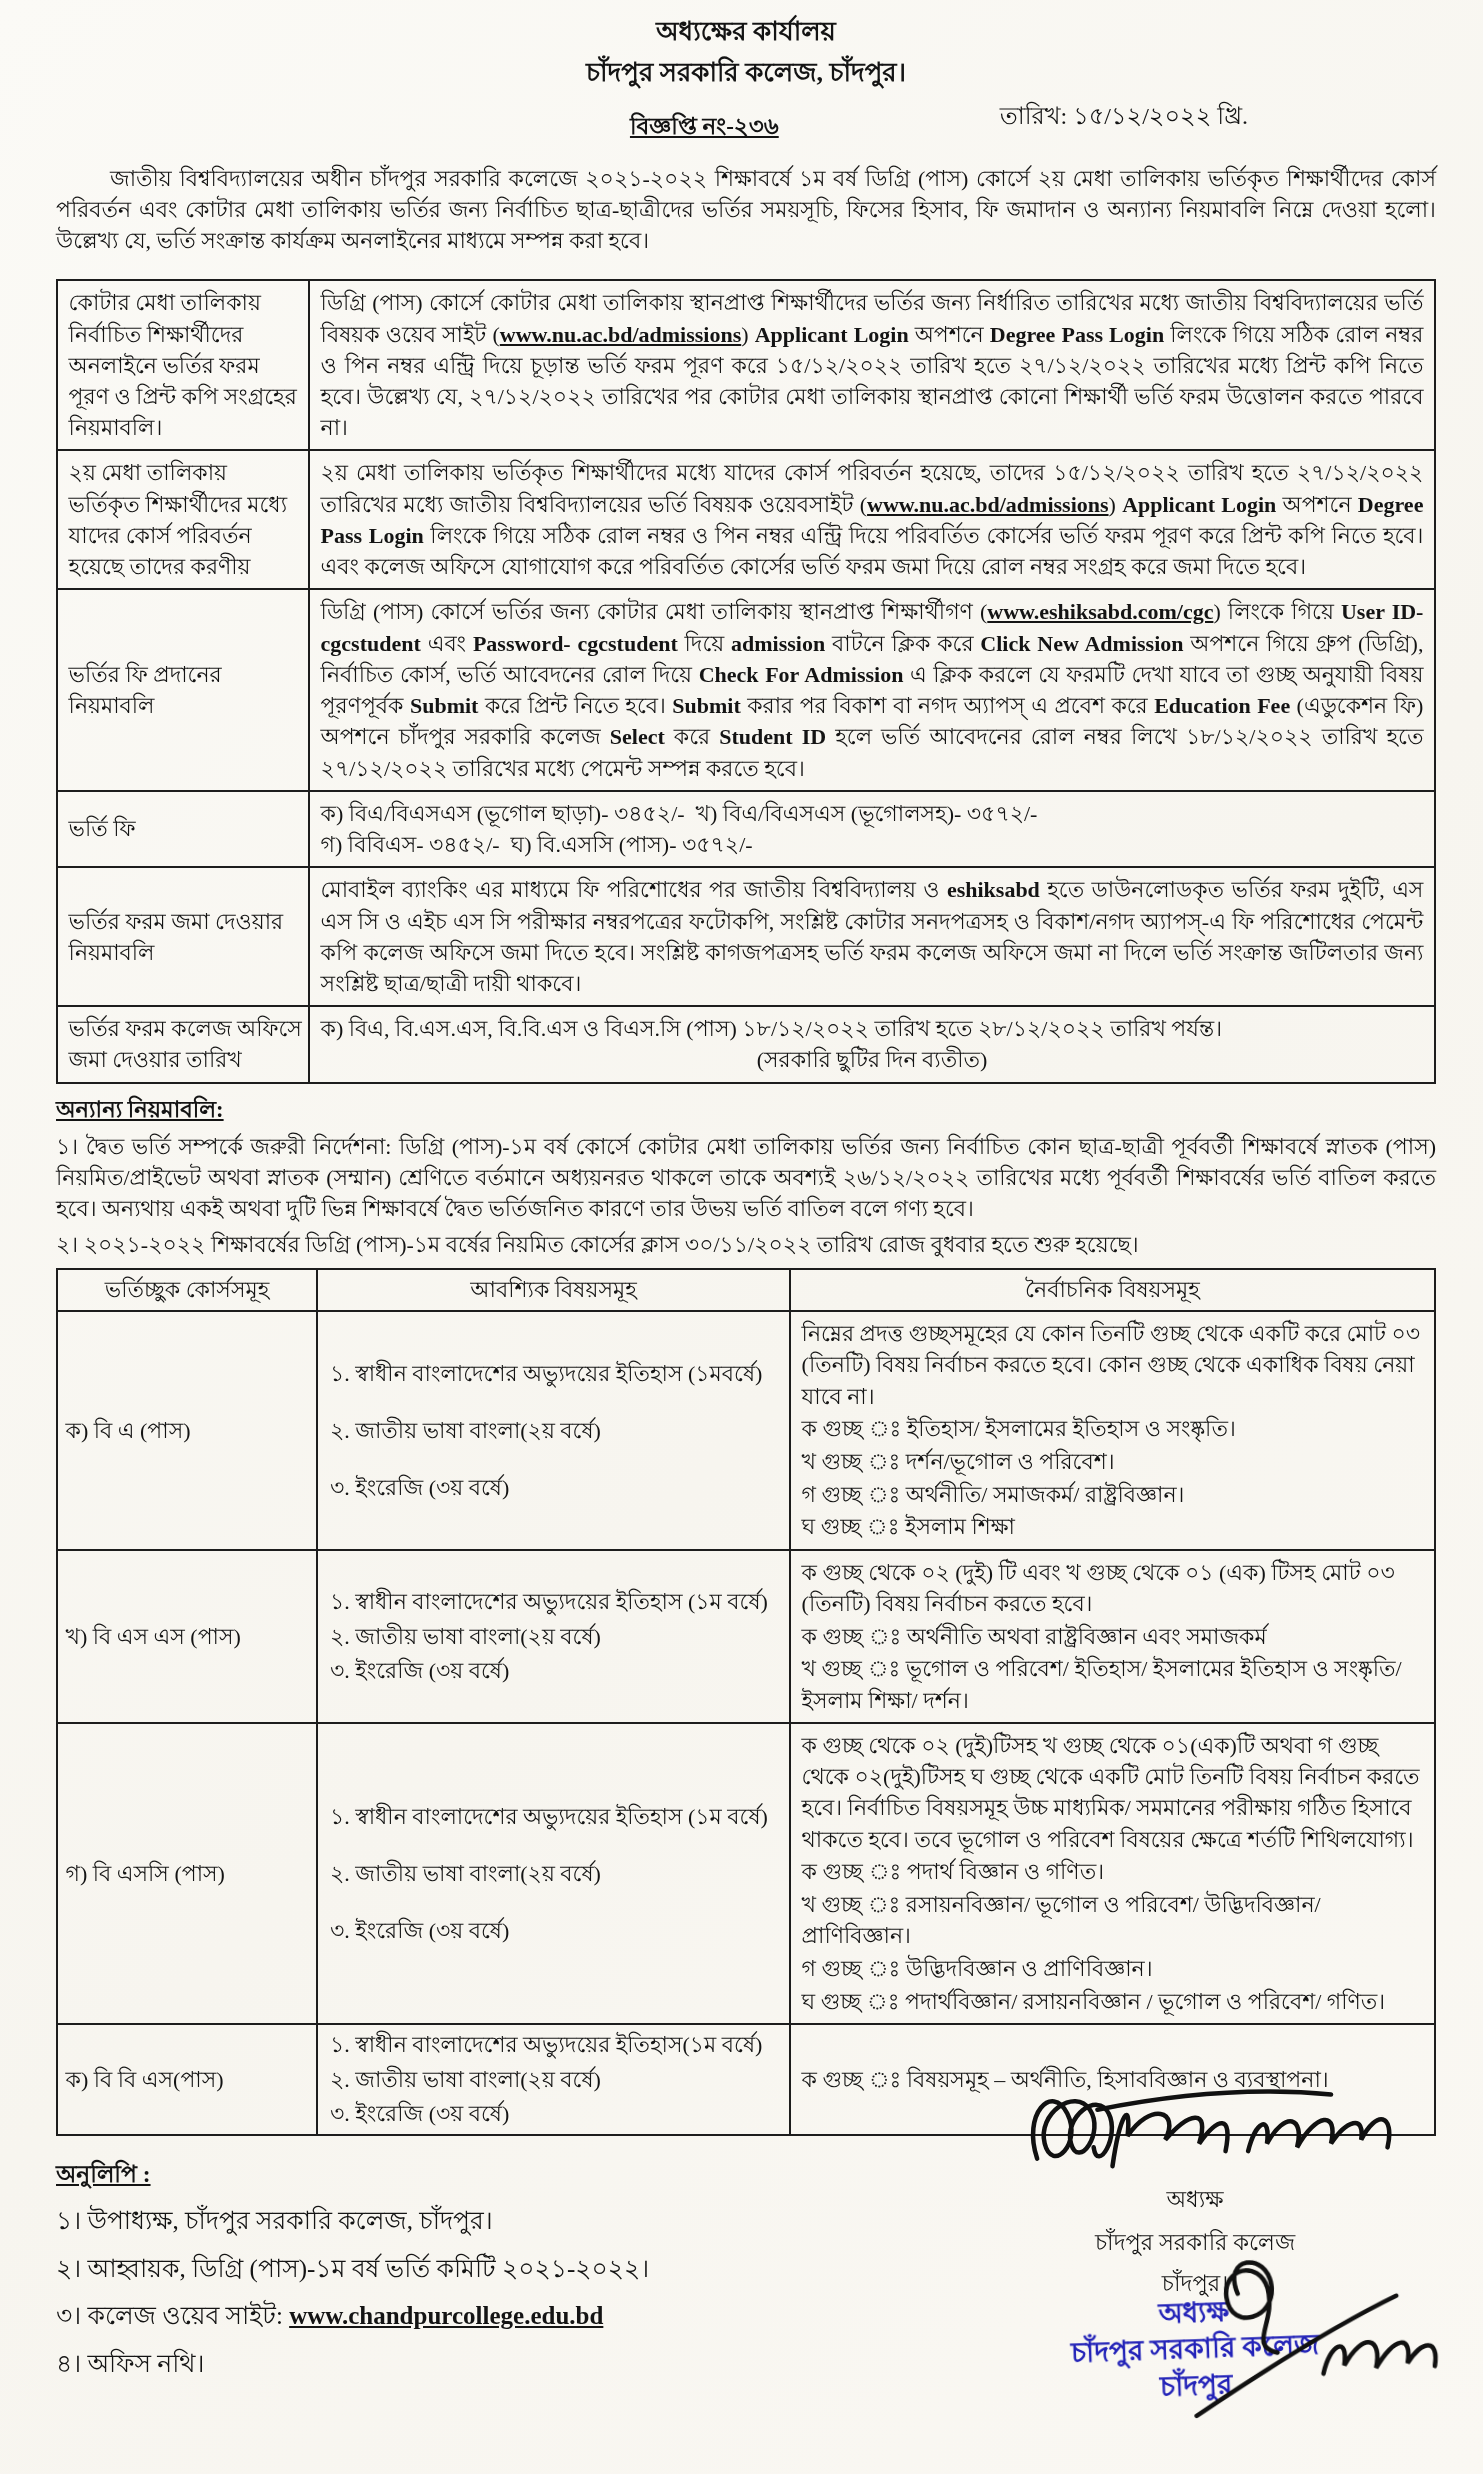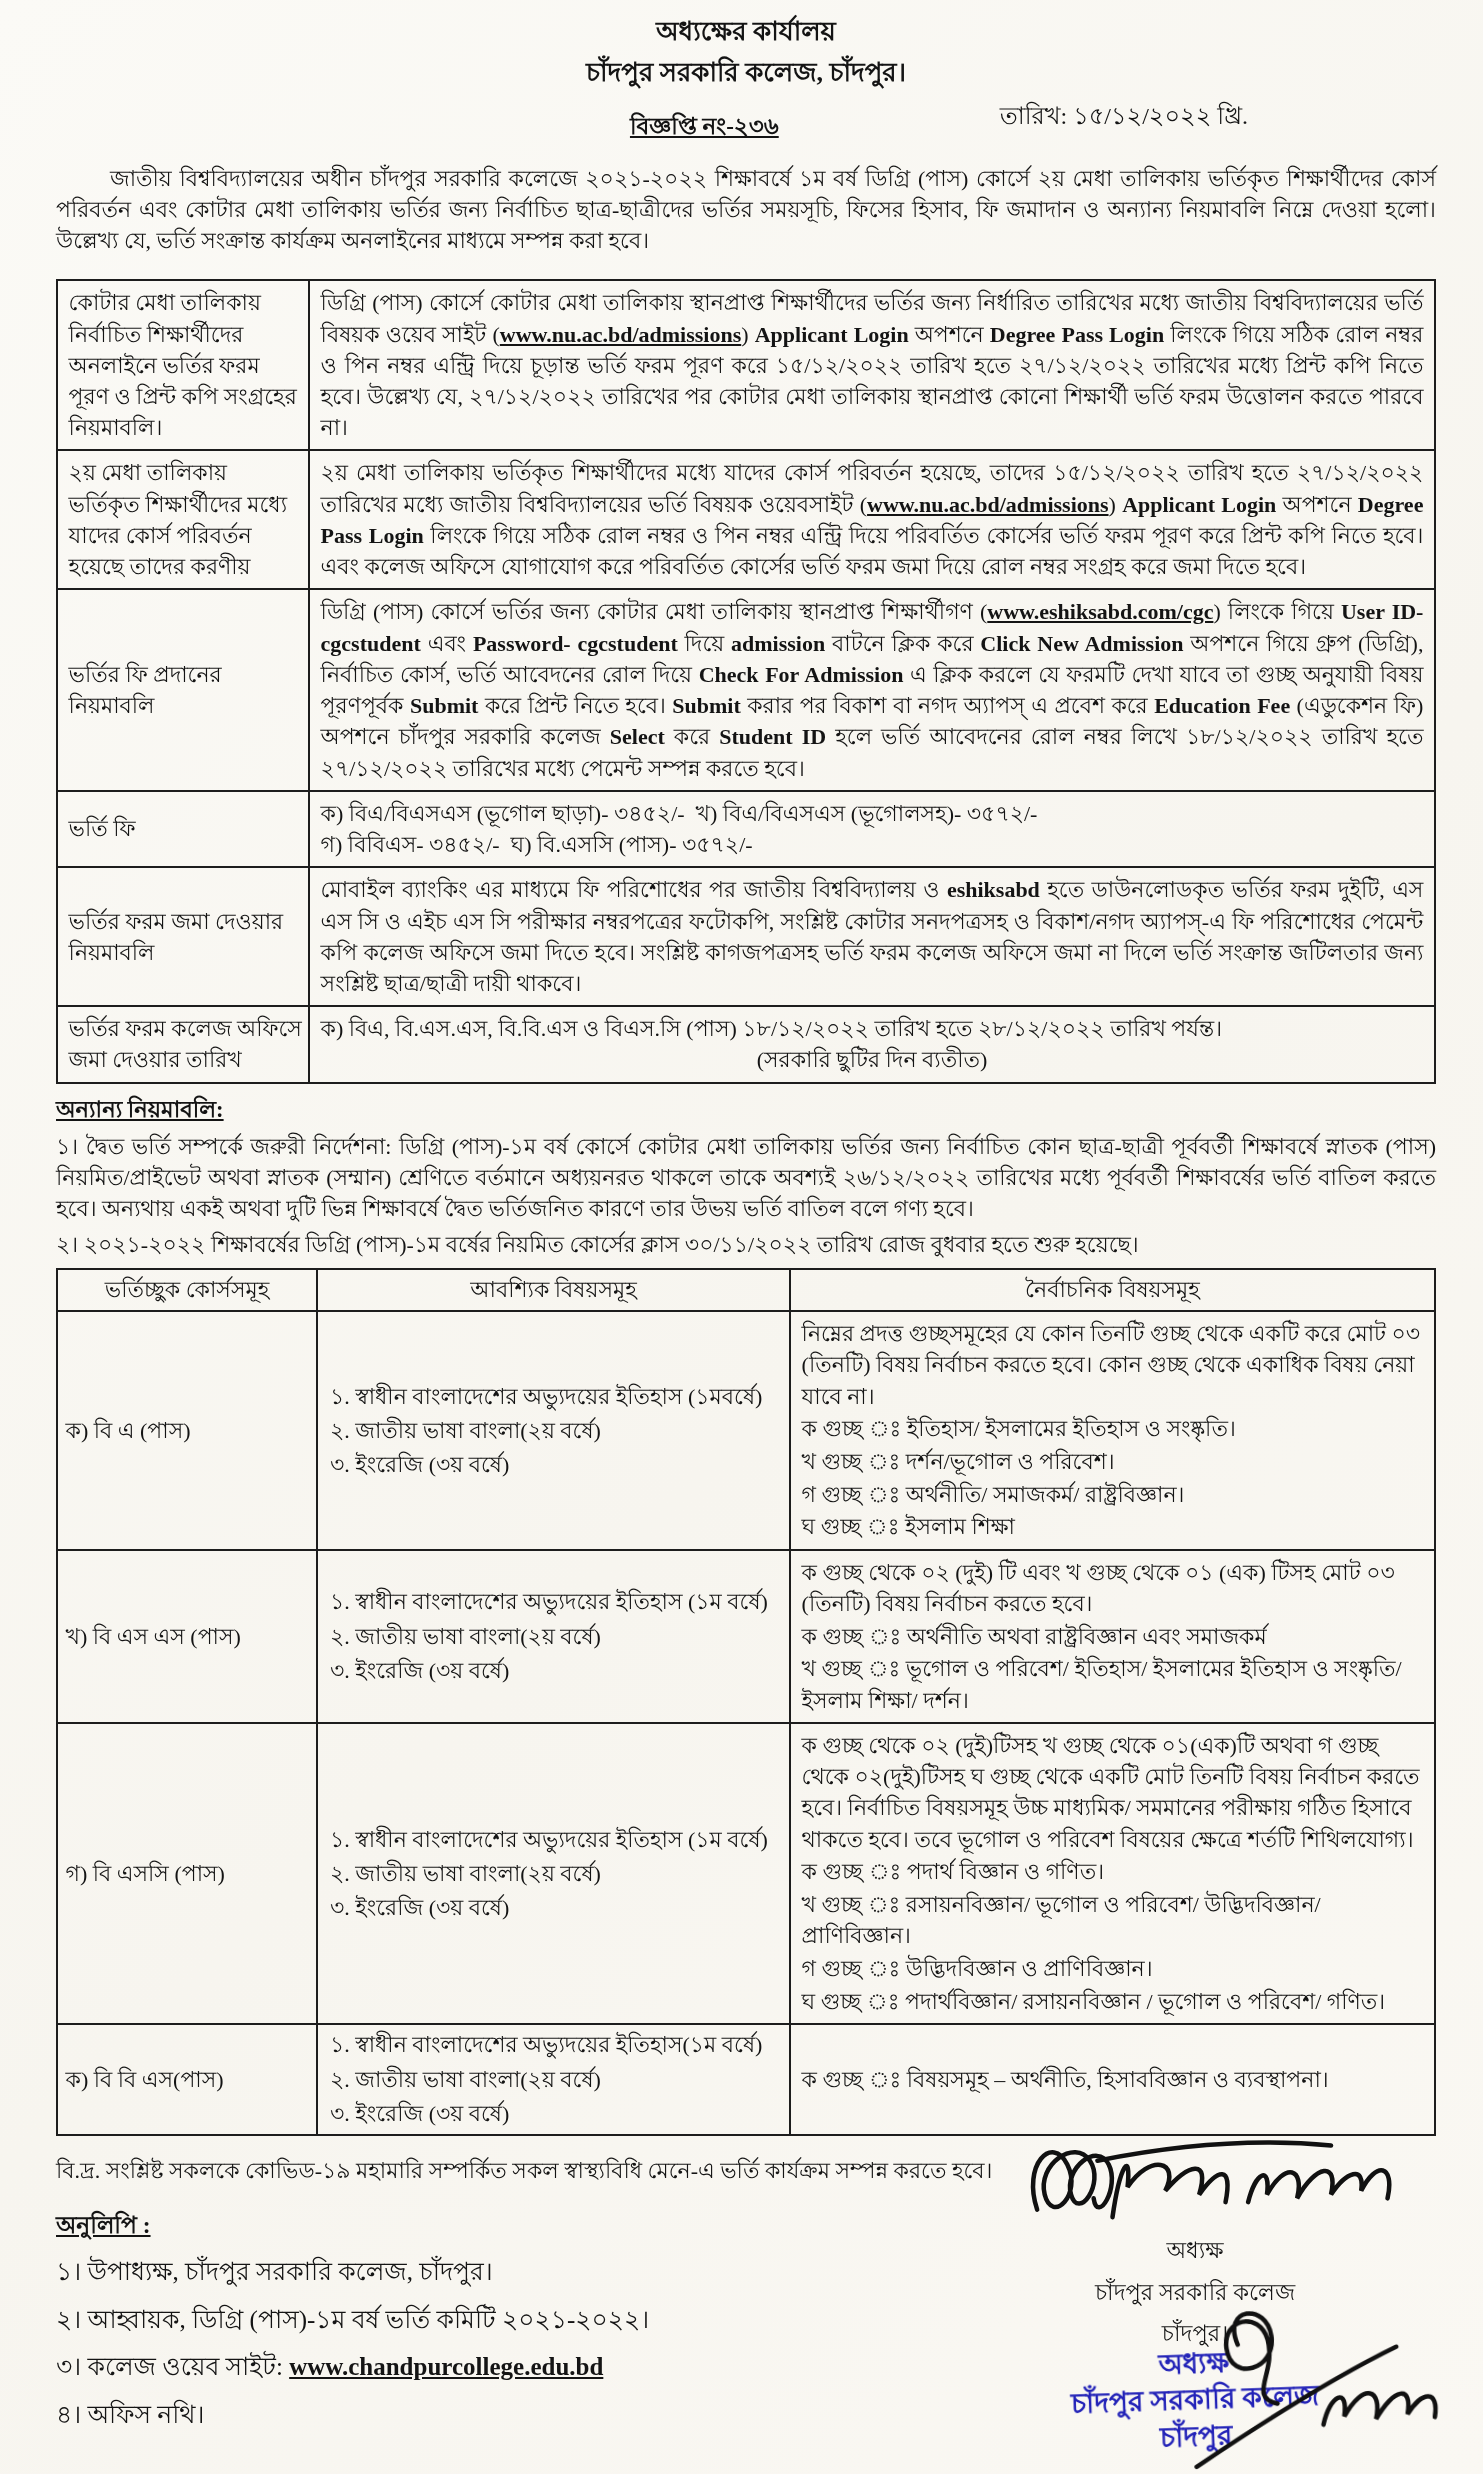--- a/index.html
+++ b/index.html
@@ -42,21 +42,21 @@
   
   .other-rules{ margin-top:10.6px; }
   .other-rules-h{ font-weight:bold; text-decoration:underline; font-size:22.6px; }
   .rule-item{ text-align:justify; margin-top:4.5px; }
   
   .tbl2{ margin-top:7.5px; }
   .tbl2 th{ font-weight:normal; font-size:22px; padding:3px 6px; text-align:center; }
   .tbl2 .c1{ width:260px; padding:4.5px 7.5px; }
   .tbl2 .c2{ width:473px; padding:4.5px 12px; }
   .tbl2 .c3{ padding:4.5px 10.6px; vertical-align:top; }
-  .subj-list{ display:flex; flex-direction:column; justify-content:space-around; height:100%; gap:3px; }
+  .subj-list{ display:flex; flex-direction:column; justify-content:space-around; height:100%; gap:26px; }
   .subj-list.tight{ gap:3px; }
   .elect-line{ margin:1.5px 0; }
   .mid{ vertical-align:middle !important; }
   
   .note1{ margin-top:10.6px; text-align:justify; }
   .note2{ margin-top:19.6px; }
   
   .footer{ margin-top:22.6px; display:flex; justify-content:space-between; position:relative; }
   .copies-h{ font-weight:bold; text-decoration:underline; font-size:23.4px; }
   .copy-item{ margin-top:12px; font-size:25px; }
@@ -196,21 +196,20 @@
           <div>৩.  ইংরেজি (৩য় বর্ষে)</div>
         </div>
       </td>
       <td class="c3 mid">
         <div class="elect-line">ক গুচ্ছ ঃ বিষয়সমূহ – অর্থনীতি, হিসাববিজ্ঞান ও ব্যবস্থাপনা।</div>
       </td>
     </tr>
   </tbody>
     </table>
 
-  <p class="note2">বি.দ্র. সংশ্লিষ্ট সকলকে কোভিড-১৯ মহামারি সম্পর্কিত সকল স্বাস্থ্যবিধি মেনে-এ ভর্তি কার্যক্রম সম্পন্ন করতে হবে।</p>
 
   <div class="footer">
     <div>
       <div class="copies-h">অনুলিপি :</div>
       <div class="copy-item">১।  উপাধ্যক্ষ, চাঁদপুর সরকারি কলেজ, চাঁদপুর।</div>
       <div class="copy-item">২। আহ্বায়ক, ডিগ্রি (পাস)-১ম বর্ষ ভর্তি কমিটি ২০২১-২০২২।</div>
       <div class="copy-item">৩। কলেজ ওয়েব সাইট: <span class="lnk">www.chandpurcollege.edu.bd</span></div>
       <div class="copy-item">৪। অফিস নথি।</div>
     </div>
 

